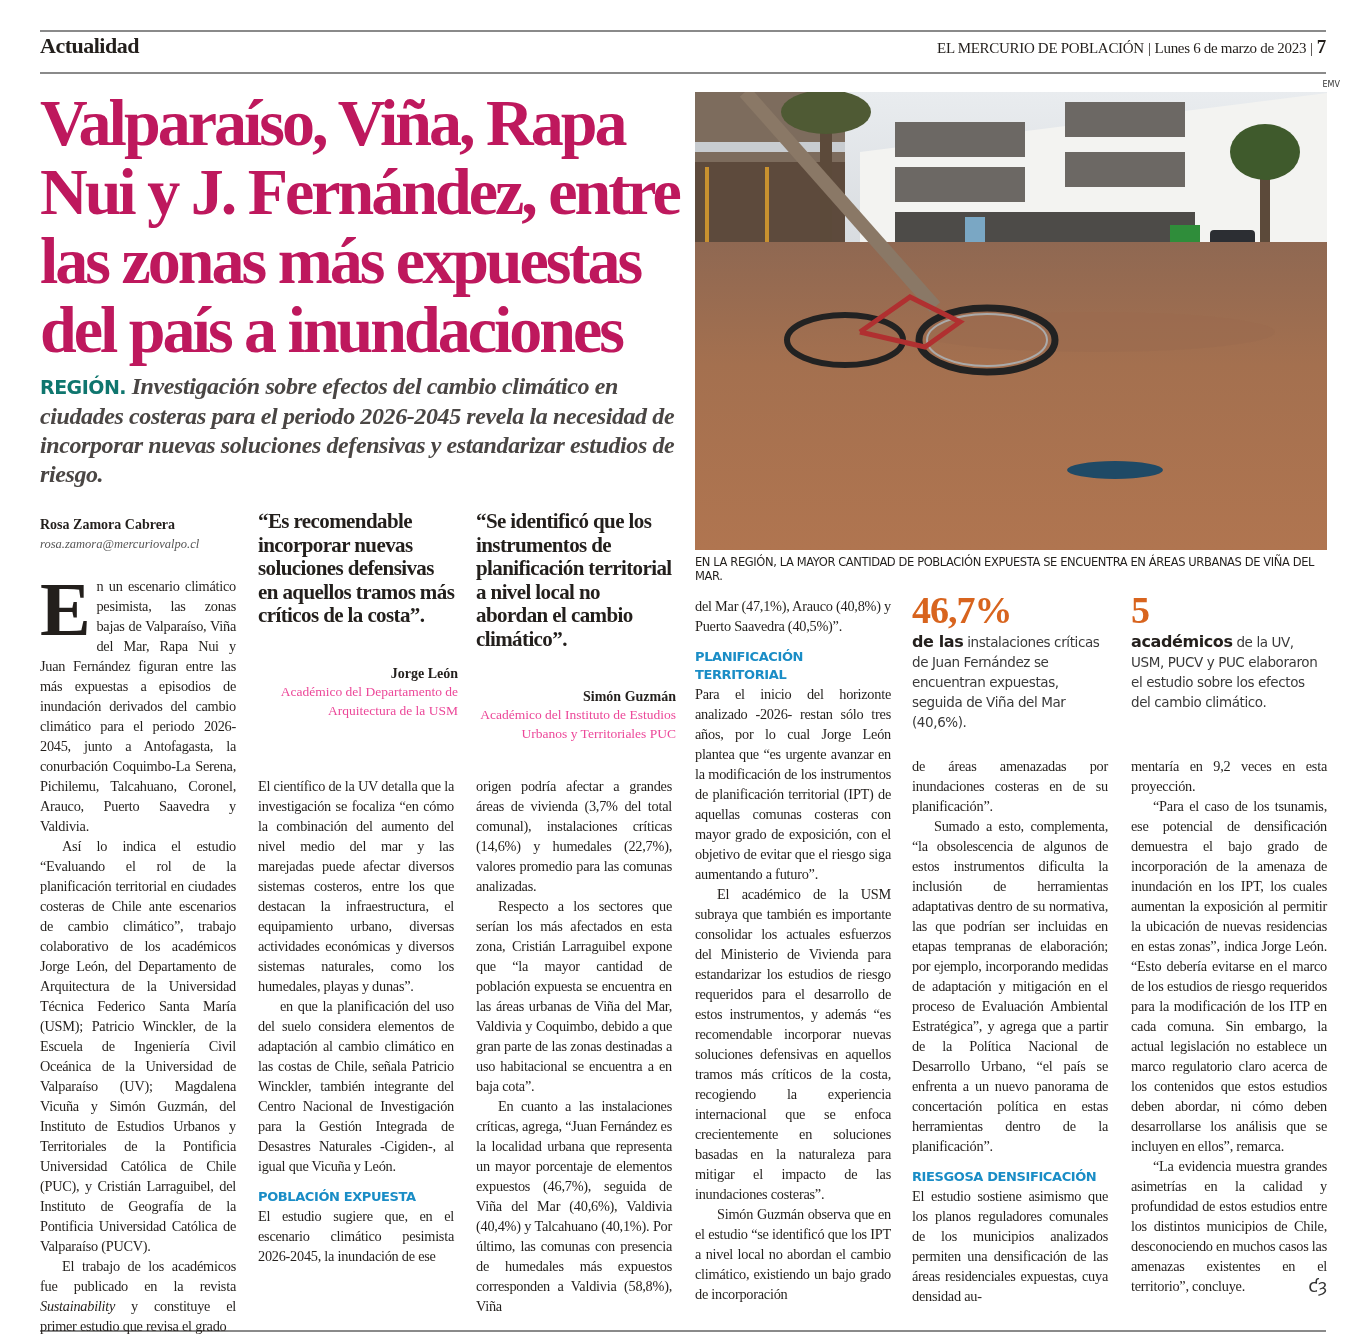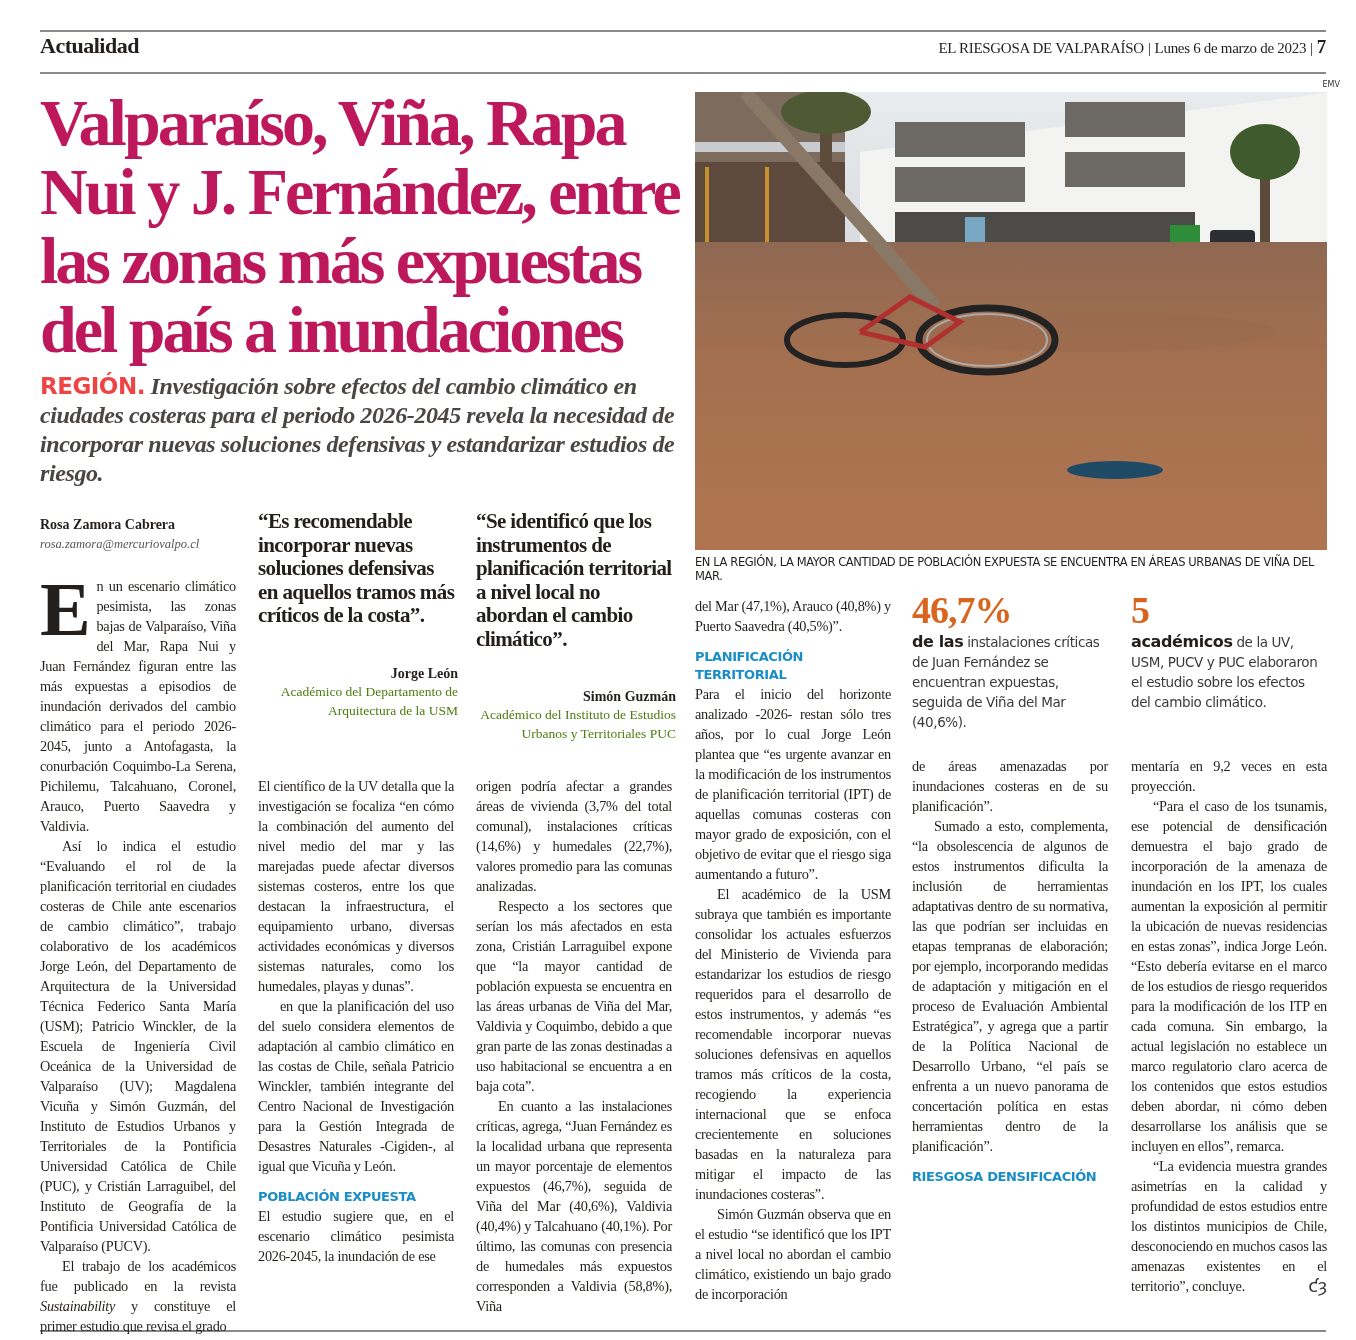--- a/index.html
+++ b/index.html
@@ -11,60 +11,60 @@
   .botline { position: absolute; left: 40px; right: 30px; top: 1330px; height: 2px; background: #8a8a8a; }
 
   .section-label { position: absolute; left: 40px; top: 33px; font-family: "Liberation Serif", serif; font-weight: bold; font-size: 22px; letter-spacing: -0.5px; color: #231f1c; }
   .masthead { position: absolute; right: 30px; top: 36px; font-family: "Liberation Serif", serif; font-size: 15px; color: #231f1c; display: flex; align-items: baseline; gap: 4px; letter-spacing: -0.3px; }
   .masthead .sep { color: #231f1c; }
   .masthead .page { font-weight: bold; font-size: 19px; }
 
   .headline { position: absolute; left: 40px; top: 88px; width: 640px; font-family: "Liberation Serif", serif; font-weight: bold; font-size: 66px; line-height: 69px; letter-spacing: -3px; color: #be185d; }
 
   .lede { position: absolute; left: 40px; top: 372px; width: 640px; font-family: "Liberation Serif", serif; font-style: italic; font-weight: bold; font-size: 24px; line-height: 29px; color: #4a4644; letter-spacing: -0.4px; }
-  .lede .kicker { font-family: "DejaVu Sans", sans-serif; font-style: normal; font-weight: bold; font-size: 23px; color: #ef4444; letter-spacing: -0.5px; }
+  .lede .kicker { font-family: "DejaVu Sans", sans-serif; font-style: normal; font-weight: bold; font-size: 19px; color: #0f766e; letter-spacing: -0.5px; }
 
   .photo { position: absolute; left: 695px; top: 92px; width: 632px; height: 458px; overflow: hidden; background: #9a6a4c; }
   .photo-credit { position: absolute; right: 16px; top: 80px; font-family: "DejaVu Sans", sans-serif; font-size: 8px; color: #333; }
   .caption { position: absolute; left: 695px; top: 555px; width: 632px; font-family: "DejaVu Sans", sans-serif; font-size: 11.5px; color: #231f1c; letter-spacing: -0.4px; text-transform: uppercase; }
 
   .byline { position: absolute; left: 40px; top: 517px; width: 200px; }
   .byline .name { font-family: "Liberation Serif", serif; font-weight: bold; font-size: 14px; }
   .byline .email { font-family: "Liberation Serif", serif; font-style: italic; font-size: 12.5px; color: #555; margin-top: 4px; }
 
   .col { position: absolute; width: 196px; font-family: "Liberation Serif", serif; font-size: 14.3px; line-height: 20px; text-align: justify; hyphens: auto; color: #231f1c; letter-spacing: -0.25px; }
   .col p { text-indent: 0; }
   .col p + p { text-indent: 22px; }
   .col .subhead { font-family: "DejaVu Sans", sans-serif; font-weight: bold; font-size: 13px; color: #1a8dc6; letter-spacing: -0.4px; margin-top: 12px; line-height: 18px; text-indent: 0; text-transform: uppercase; }
   .col .subhead + p { text-indent: 0; }
 
   .dropcap { float: left; font-family: "Liberation Serif", serif; font-weight: bold; font-size: 76px; line-height: 58px; margin: 2px 6px 0 0; padding-top: 2px; }
 
   .pullquote { position: absolute; width: 200px; }
   .pullquote .q { font-family: "Liberation Serif", serif; font-weight: bold; font-size: 21px; line-height: 23.5px; letter-spacing: -0.6px; color: #231f1c; }
   .pullquote .who { text-align: right; font-family: "Liberation Serif", serif; font-weight: bold; font-size: 14px; margin-top: 38px; }
-  .pullquote .role { text-align: right; font-family: "Liberation Serif", serif; font-size: 13.5px; color: #4d7c0f; line-height: 19px; }
+  .pullquote .role { text-align: right; font-family: "Liberation Serif", serif; font-size: 13.5px; color: #ec4899; line-height: 19px; }
 
   .stat { position: absolute; width: 200px; }
   .stat .num { font-family: "Liberation Serif", serif; font-weight: bold; font-size: 38px; line-height: 40px; color: #d8641e; letter-spacing: -1px; }
   .stat .desc { font-family: "DejaVu Sans", sans-serif; font-size: 13.5px; line-height: 20px; color: #3a3a3a; margin-top: 2px; letter-spacing: -0.4px; }
   .stat .desc b { color: #231f1c; font-size: 16px; }
 
   .endmark { float: right; font-family: "DejaVu Sans", sans-serif; font-size: 18px; color: #333; }
 </style>
 </head>
 <body>
 
 <div class="topline"></div>
 <div class="midline"></div>
 <div class="botline"></div>
 
 <div class="section-label">Actualidad</div>
 <div class="masthead">
-  <span>EL RIESGOSA DE VALPARAÍSO</span>
+  <span>EL MERCURIO DE POBLACIÓN</span>
   <span class="sep">|</span>
   <span>Lunes 6 de marzo de 2023</span>
   <span class="sep">|</span>
   <span class="page">7</span>
 </div>
 
 <h1 class="headline">Valparaíso, Viña, Rapa Nui y J. Fernández, entre las zonas más expuestas del país a inundaciones</h1>
 
 <div class="lede">
   <span class="kicker">REGIÓN.</span>
@@ -174,19 +174,20 @@
   <div class="subhead">PLANIFICACIÓN TERRITORIAL</div>
   <p>Para el inicio del horizonte analizado -2026- restan sólo tres años, por lo cual Jorge León plantea que “es urgente avanzar en la modificación de los instrumentos de planificación territorial (IPT) de aquellas comunas costeras con mayor grado de exposición, con el objetivo de evitar que el riesgo siga aumentando a futuro”.</p>
   <p>El académico de la USM subraya que también es importante consolidar los actuales esfuerzos del Ministerio de Vivienda para estandarizar los estudios de riesgo requeridos para el desarrollo de estos instrumentos, y además “es recomendable incorporar nuevas soluciones defensivas en aquellos tramos más críticos de la costa, recogiendo la experiencia internacional que se enfoca crecientemente en soluciones basadas en la naturaleza para mitigar el impacto de las inundaciones costeras”.</p>
   <p>Simón Guzmán observa que en el estudio “se identificó que los IPT a nivel local no abordan el cambio climático, existiendo un bajo grado de incorporación</p>
 </div>
 
 <div class="col" style="left:912px; top:756px;">
   <p>de áreas amenazadas por inundaciones costeras en de su planificación”.</p>
   <p>Sumado a esto, complementa, “la obsolescencia de algunos de estos instrumentos dificulta la inclusión de herramientas adaptativas dentro de su normativa, las que podrían ser incluidas en etapas tempranas de elaboración; por ejemplo, incorporando medidas de adaptación y mitigación en el proceso de Evaluación Ambiental Estratégica”, y agrega que a partir de la Política Nacional de Desarrollo Urbano, “el país se enfrenta a un nuevo panorama de concertación política en estas herramientas dentro de la planificación”.</p>
   <div class="subhead">RIESGOSA DENSIFICACIÓN</div>
+  <p>El estudio sostiene asimismo que los planos reguladores comunales de los municipios analizados permiten una densificación de las áreas residenciales expuestas, cuya densidad au-</p>
 </div>
 
 <div class="col" style="left:1131px; top:756px;">
   <p>mentaría en 9,2 veces en esta proyección.</p>
   <p>“Para el caso de los tsunamis, ese potencial de densificación demuestra el bajo grado de incorporación de la amenaza de inundación en los IPT, los cuales aumentan la exposición al permitir la ubicación de nuevas residencias en estas zonas”, indica Jorge León. “Esto debería evitarse en el marco de los estudios de riesgo requeridos para la modificación de los ITP en cada comuna. Sin embargo, la actual legislación no establece un marco regulatorio claro acerca de los contenidos que estos estudios deben abordar, ni cómo deben desarrollarse los análisis que se incluyen en ellos”, remarca.</p>
   <p><span>“La evidencia muestra grandes asimetrías en la calidad y profundidad de estos estudios entre los distintos municipios de Chile, desconociendo en muchos casos las amenazas existentes en el territorio”, concluye.</span> <span class="endmark">ƈȝ</span></p>
 </div>
 
 </body></html>

